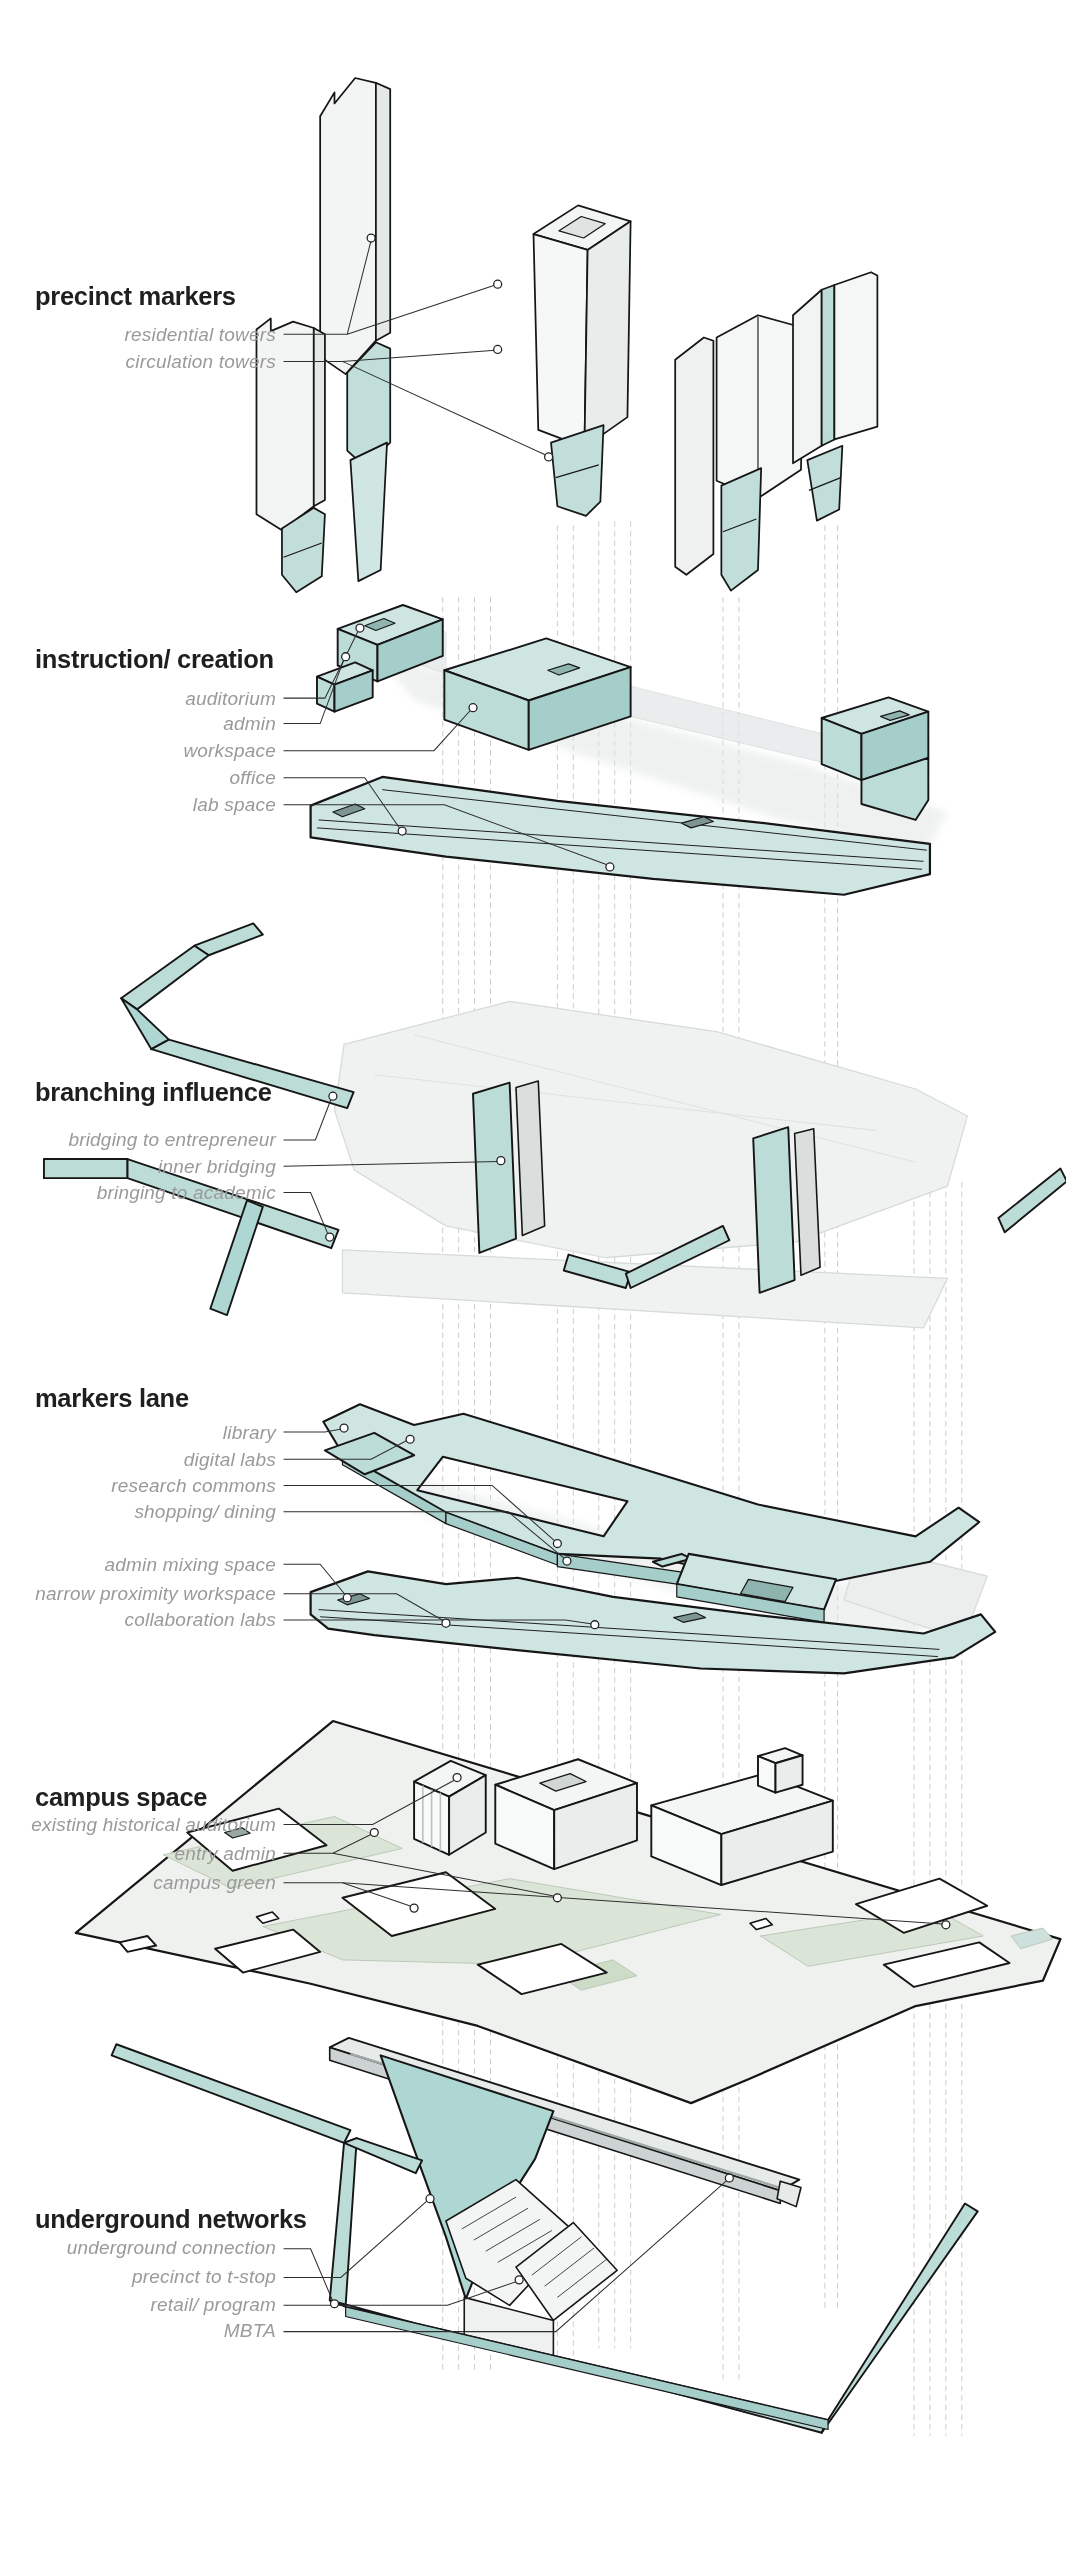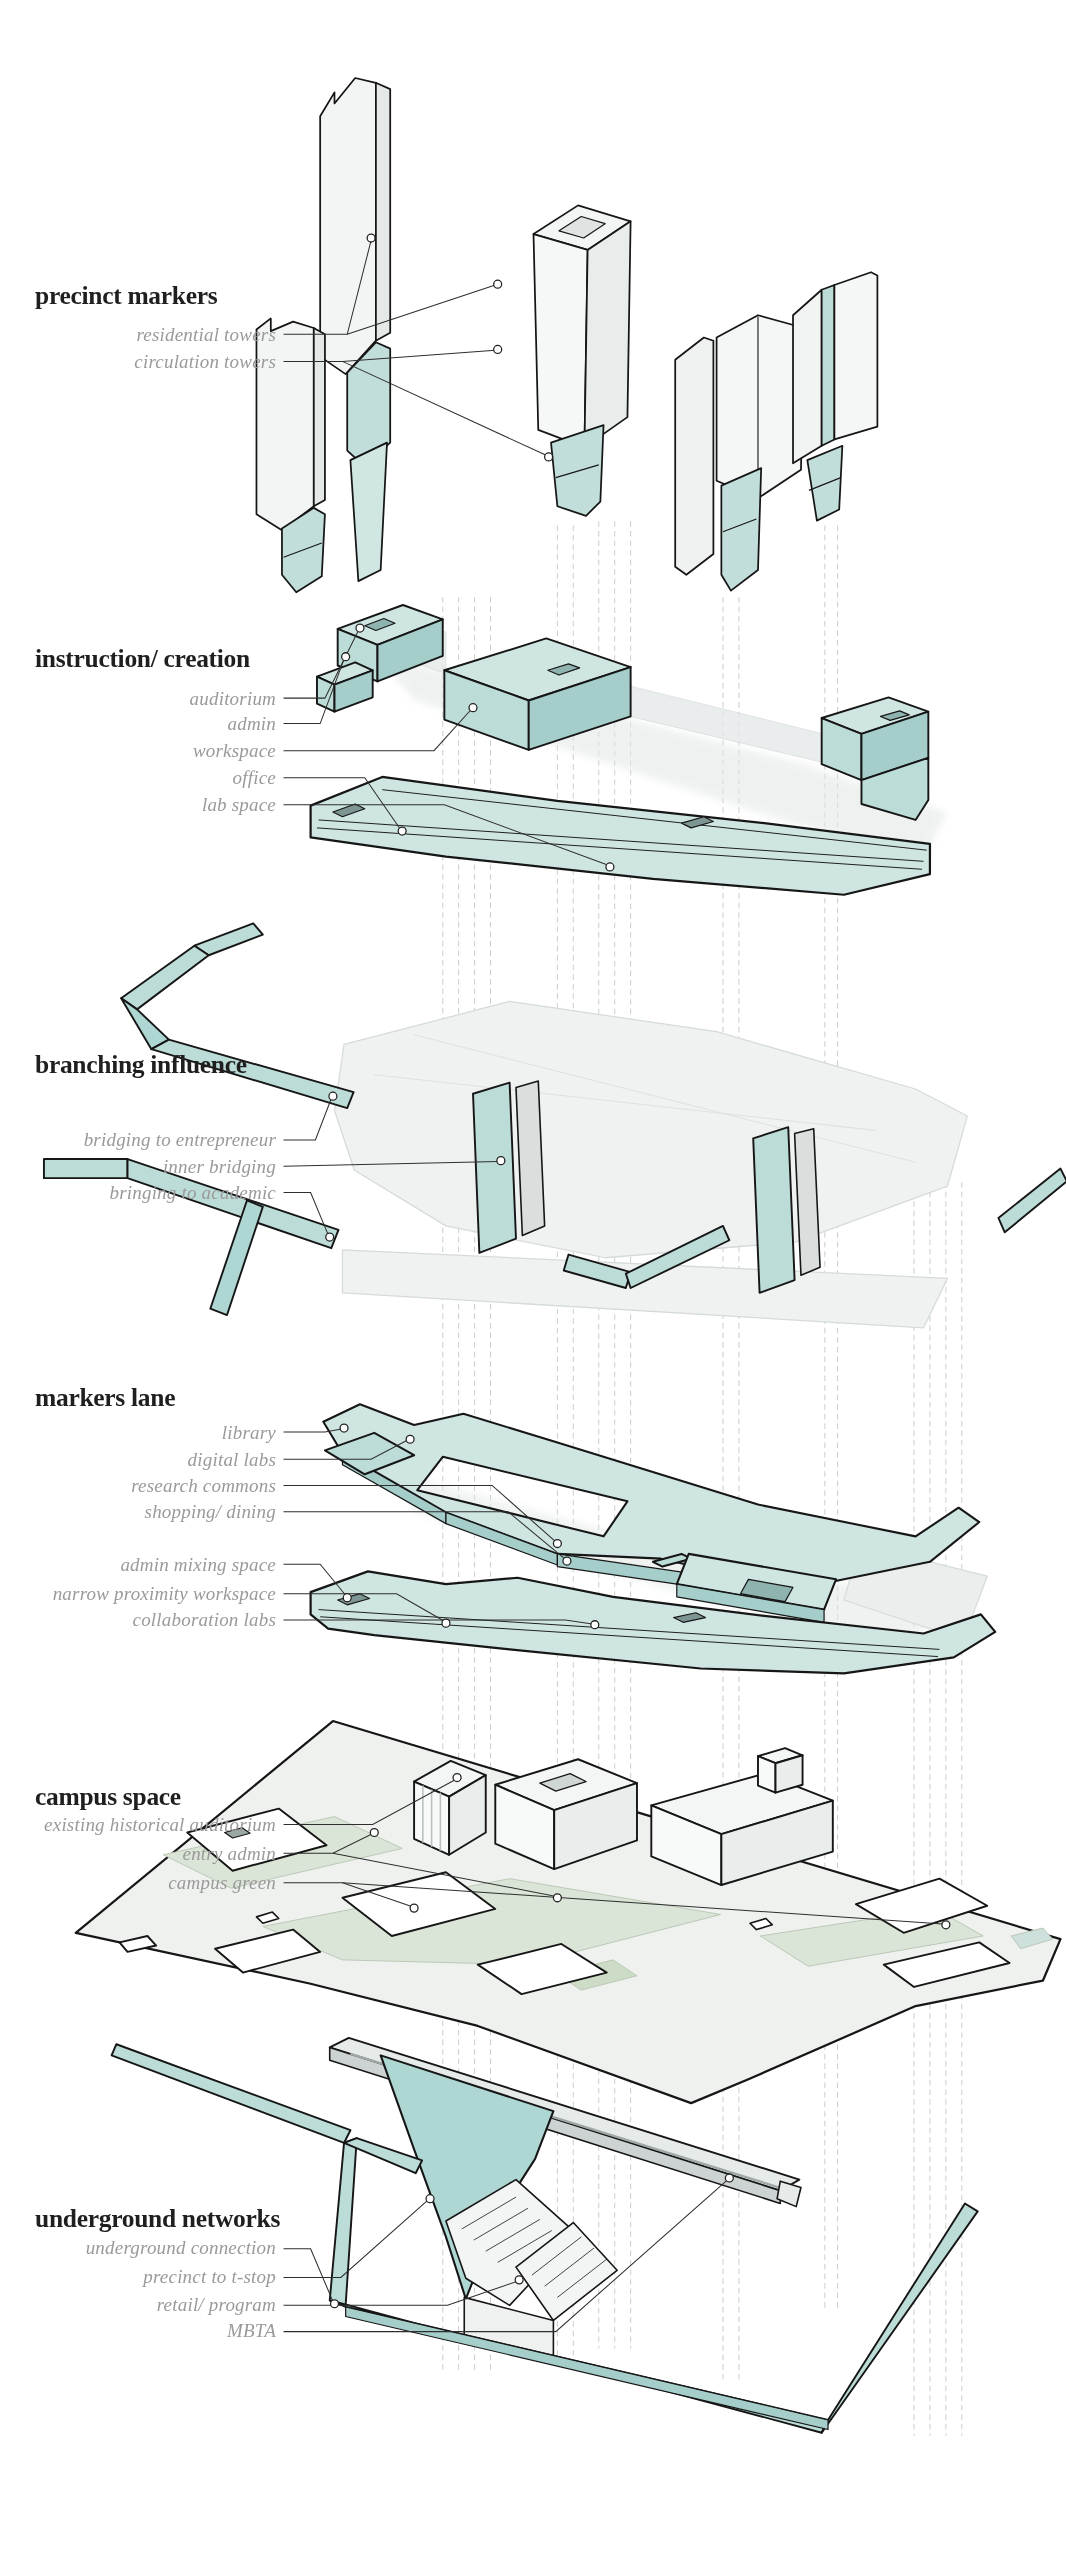--- a/index.html
+++ b/index.html
@@ -1,17 +1,17 @@
 <!DOCTYPE html>
 <html style="font-size:12.7px"><head>
 <meta charset="utf-8">
 <style>
   html,body{margin:0;padding:0;background:#ffffff;}
   #stage{position:relative;width:1066px;height:2576px;background:#ffffff;overflow:hidden;
-         font-family:Liberation Serif, serif;}
+         font-family:Liberation Sans, sans-serif;}
   #diagram-svg{position:absolute;left:0;top:0;z-index:1;}
   .heading{position:absolute;left:35px;z-index:3;font-weight:700;font-size:25.5px;
            letter-spacing:-0.3px;color:#1f1f1f;white-space:nowrap;line-height:1.05;}
   .lbl{position:absolute;right:790px;z-index:3;font-style:italic;font-weight:400;
        font-size:19px;color:#9a9a9a;white-space:nowrap;text-align:right;
        letter-spacing:0.2px;line-height:1.05;}
 </style>
 </head>
 <body>
 
@@ -310,21 +310,21 @@
   <div class="lbl" style="top:325px">residential towers</div>
   <div class="lbl" style="top:352px">circulation towers</div>
 
   <div class="heading" style="top:646px">instruction/ creation</div>
   <div class="lbl" style="top:689px">auditorium</div>
   <div class="lbl" style="top:714px">admin</div>
   <div class="lbl" style="top:741px">workspace</div>
   <div class="lbl" style="top:768px">office</div>
   <div class="lbl" style="top:795px">lab space</div>
 
-  <div class="heading" style="top:1052px">branching influence</div>
+  <div class="heading" style="top:1079px">branching influence</div>
   <div class="lbl" style="top:1130px">bridging to entrepreneur</div>
   <div class="lbl" style="top:1157px">inner bridging</div>
   <div class="lbl" style="top:1183px">bringing to academic</div>
 
   <div class="heading" style="top:1385px">markers lane</div>
   <div class="lbl" style="top:1423px">library</div>
   <div class="lbl" style="top:1450px">digital labs</div>
   <div class="lbl" style="top:1476px">research commons</div>
   <div class="lbl" style="top:1502px">shopping/ dining</div>
   <div class="lbl" style="top:1555px">admin mixing space</div>

